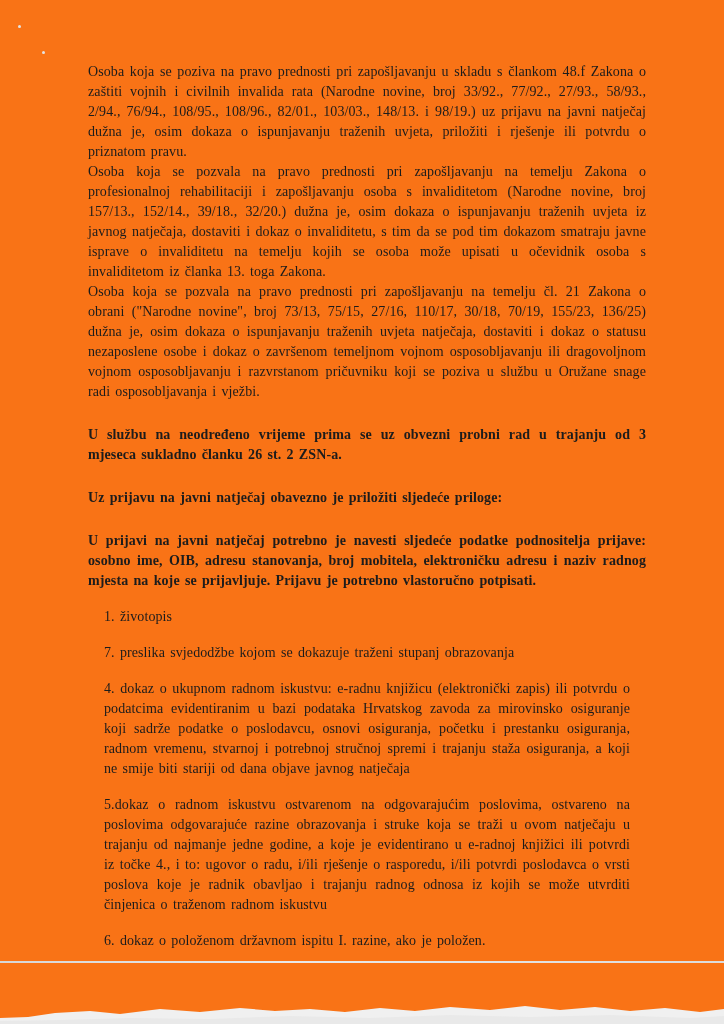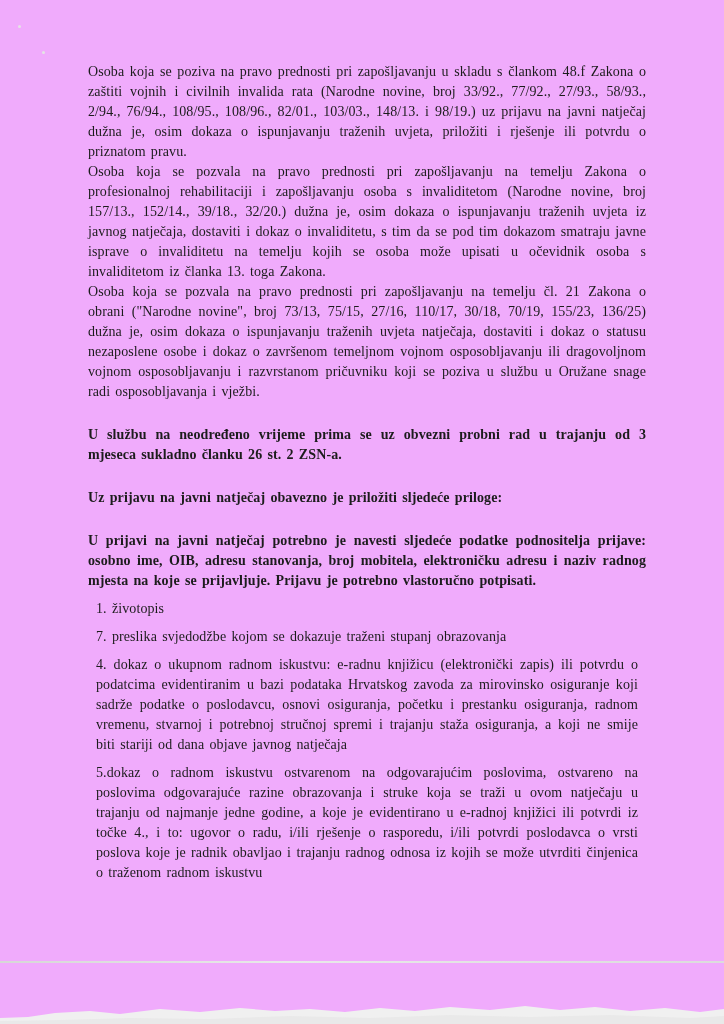--- a/index.html
+++ b/index.html
@@ -4,21 +4,21 @@
 <style>
   html, body {
     margin: 0;
     padding: 0;
     background: #ffffff;
   }
   .page {
     position: relative;
     width: 724px;
     height: 1024px;
-    background: #f0abfc;
+    background: #f97316;
     overflow: hidden;
     font-family: "Liberation Serif", serif;
     color: #1c1c1c;
   }
   .content {
     position: absolute;
     top: 62px;
     left: 88px;
     width: 558px;
     font-size: 14px;
@@ -28,21 +28,21 @@
     letter-spacing: 0.1px;
   }
   .content p {
     margin: 0;
   }
   .content p.gap {
     margin-top: 23px;
     font-weight: bold;
   }
   .attachments p {
-    margin: 8px;
+    margin: 16px;
   }
   .footer {
     position: absolute;
     top: 938px;
     left: 0;
     width: 724px;
     text-align: center;
     font-family: "Liberation Sans", sans-serif;
     font-size: 10px;
     line-height: 13.5px;
@@ -92,20 +92,21 @@
 
     <p class="gap">Uz prijavu na javni natječaj obavezno je priložiti sljedeće priloge:</p>
 
     <p class="gap">U prijavi na javni natječaj potrebno je navesti sljedeće podatke podnositelja prijave: osobno ime, OIB, adresu stanovanja, broj mobitela, elektroničku adresu i naziv radnog mjesta na koje se prijavljuje. Prijavu je potrebno vlastoručno potpisati.</p>
 
     <div class="attachments">
       <p>1. životopis</p>
       <p>7. preslika svjedodžbe kojom se dokazuje traženi stupanj obrazovanja</p>
       <p>4. dokaz o ukupnom radnom iskustvu: e-radnu knjižicu (elektronički zapis) ili potvrdu o podatcima evidentiranim u bazi podataka Hrvatskog zavoda za mirovinsko osiguranje koji sadrže podatke o poslodavcu, osnovi osiguranja, početku i prestanku osiguranja, radnom vremenu, stvarnoj i potrebnoj stručnoj spremi i trajanju staža osiguranja, a koji ne smije biti stariji od dana objave javnog natječaja</p>
       <p>5.dokaz o radnom iskustvu ostvarenom na odgovarajućim poslovima, ostvareno na poslovima odgovarajuće razine obrazovanja i struke koja se traži u ovom natječaju u trajanju od najmanje jedne godine, a koje je evidentirano u e-radnoj knjižici ili potvrdi iz točke 4., i to: ugovor o radu, i/ili rješenje o rasporedu, i/ili potvrdi poslodavca o vrsti poslova koje je radnik obavljao i trajanju radnog odnosa iz kojih se može utvrditi činjenica o traženom radnom iskustvu</p>
+      <p>6. dokaz o položenom državnom ispitu I. razine, ako je položen.</p>
     </div>
   </div>
 
   <div class="footer-divider"></div>
 
   <div class="footer">
   </div>
 
   <svg class="bottom-artifact" width="724" height="24" viewBox="0 0 724 24">
     <polygon fill="#f0f0f0" points="0,24 0,18 28,17 55,13 90,11 120,14 160,9 200,12 240,8 275,11 310,9 345,12 380,8 415,11 450,7 490,10 525,6 560,10 595,7 630,11 665,8 700,12 724,9 724,24"></polygon>

